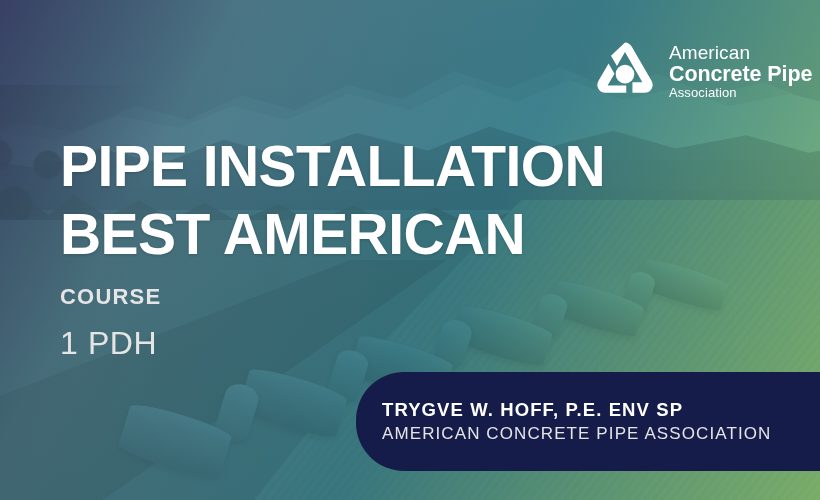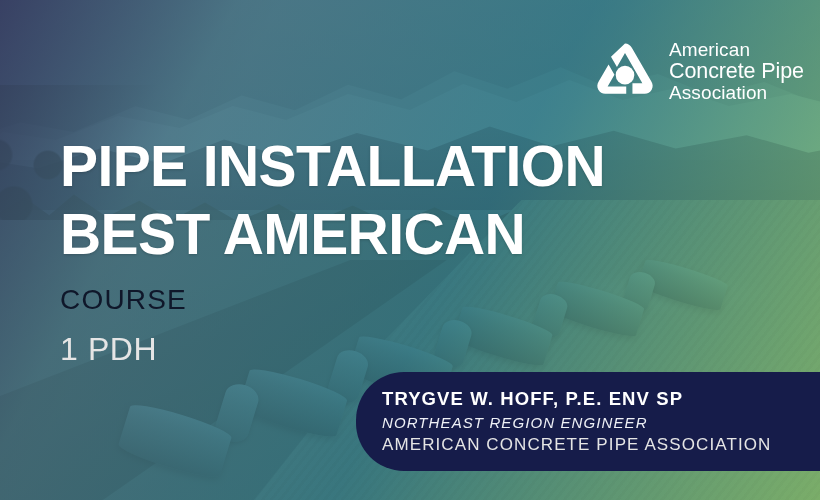--- a/index.html
+++ b/index.html
@@ -111,39 +111,39 @@
   }
 
   
   .logo {
     position:absolute; left:594px; top:40px;
     display:flex; align-items:center; gap:13px;
   }
   .logo-mark { width:62px; height:62px; flex:none; }
   .logo-text { color:#fff; line-height:1.06; }
   .logo-l1 { font-size:19px; font-weight:400; letter-spacing:.1px; }
-  .logo-l2 { font-size:21.5px; font-weight:400; letter-spacing:-.1px; }
-  .logo-l3 { font-size:19px; font-weight:400; letter-spacing:.1px; }
+  .logo-l2 { font-size:21.5px; font-weight:700; letter-spacing:-.1px; }
+  .logo-l3 { font-size:13px; font-weight:400; letter-spacing:.1px; }
 
   
   .head { position:absolute; left:60px; top:132px; }
   .title {
     color:#ffffff;
     font-size:57px;
     font-weight:700;
     line-height:68px;
     letter-spacing:-.6px;
     white-space:nowrap;
     text-shadow:0 1px 3px rgba(0,0,0,.18);
   }
   .course {
     margin-top:18px;
-    color:#0f172a;
-    font-size:28px;
-    font-weight:400;
+    color:#e5e5e5;
+    font-size:22px;
+    font-weight:700;
     letter-spacing:1.2px;
     line-height:1;
   }
   .pdh {
     margin-top:19px;
     color:#e5e5e5;
     font-size:32px;
     font-weight:400;
     letter-spacing:.6px;
     line-height:1;
@@ -235,17 +235,16 @@
 
   <div class="head">
     <div class="title">PIPE INSTALLATION</div>
     <div class="title">BEST AMERICAN</div>
     <div class="course">COURSE</div>
     <div class="pdh">1 PDH</div>
   </div>
 
   <div class="banner">
     <div class="sp-name">TRYGVE W. HOFF, P.E. ENV SP</div>
-    <div class="sp-role">NORTHEAST REGION ENGINEER</div>
     <div class="sp-org">AMERICAN CONCRETE PIPE ASSOCIATION</div>
   </div>
 
 </div>
 
 </body></html>

